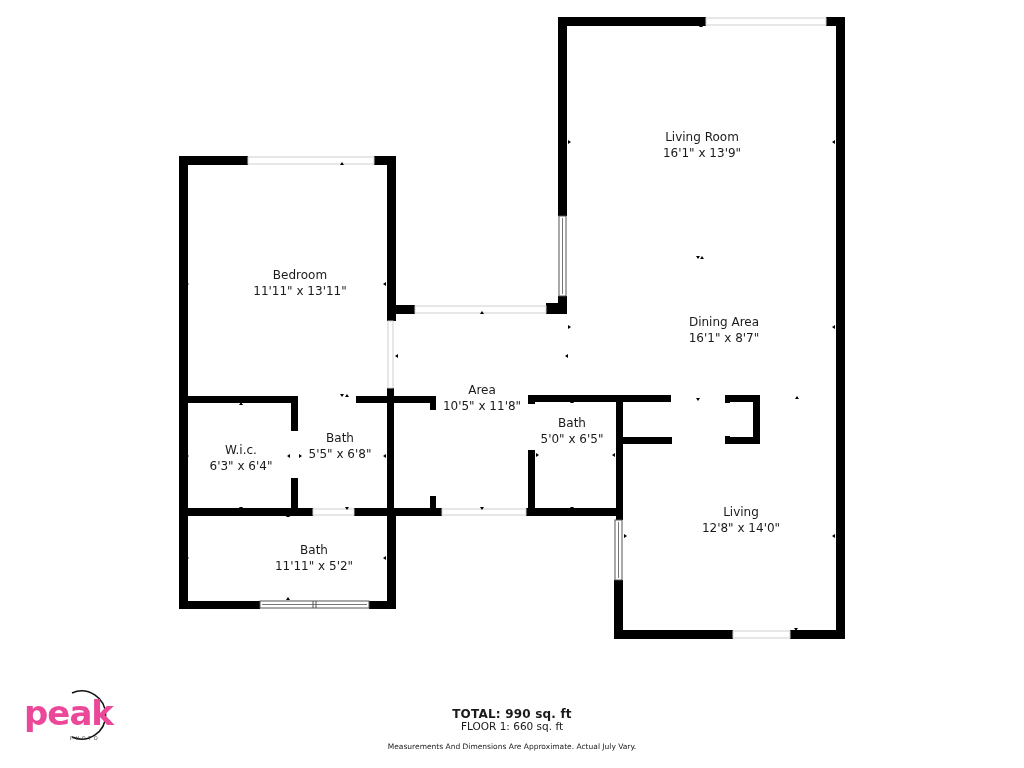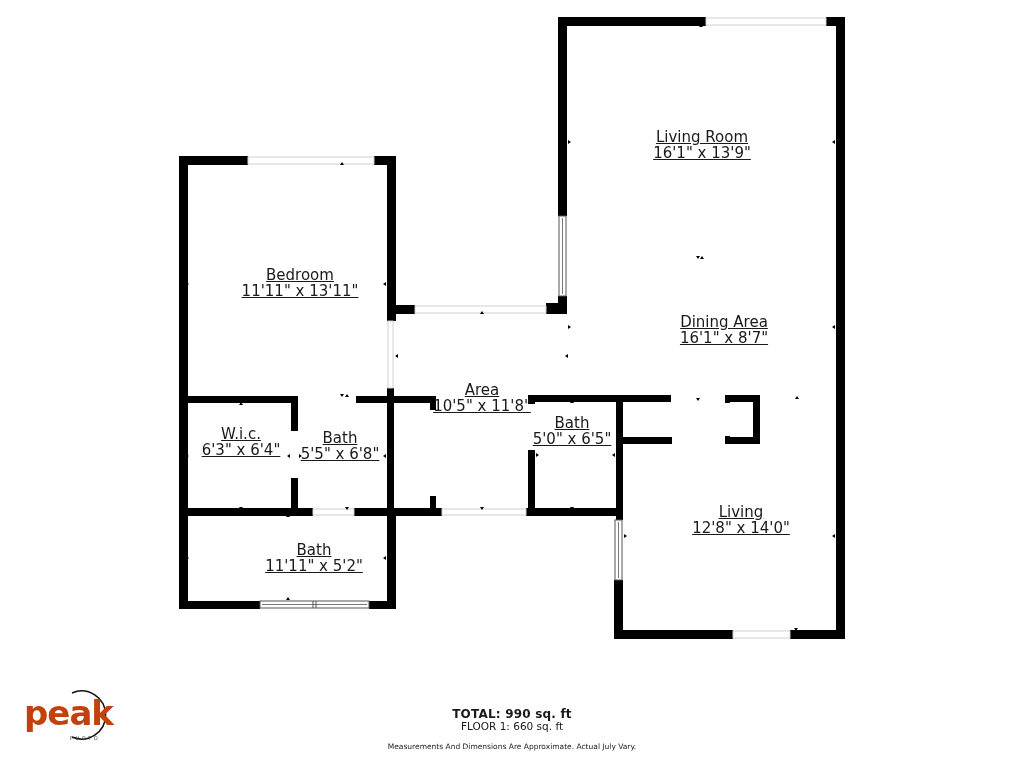--- a/index.html
+++ b/index.html
@@ -4,29 +4,29 @@
 <style>
   html, body { margin: 0; padding: 0; background: #ffffff; }
   body { width: 1024px; height: 768px; position: relative; overflow: hidden;
          font-family: "DejaVu Sans", sans-serif; color: #1a1a1a; }
   #plan { position: absolute; left: 0; top: 0; width: 1024px; height: 768px; }
   .wall { fill: #000; }
   .opening { fill: #fff; stroke: #cfcfcf; stroke-width: 1; }
   .window-frame { fill: #fff; stroke: #555; stroke-width: 1; }
   .marker { fill: #000; }
   .room-label { position: absolute; text-align: center; white-space: nowrap;
-                font-size: 15px; line-height: 16px; transform: translateX(-50%); text-decoration: underline; }
+                font-size: 12px; line-height: 16px; transform: translateX(-50%); }
   .room-label .name, .room-label .dims { display: block; }
   .footer { position: absolute; left: 512px; transform: translateX(-50%); text-align: center; white-space: nowrap; }
   .total { top: 707px; font-size: 12px; font-weight: bold; letter-spacing: 0.2px; }
   .floor { top: 720px; font-size: 10.5px; }
   .disclaimer { top: 742px; font-size: 7.5px; }
   .logo { position: absolute; left: 20px; top: 685px; width: 100px; height: 60px; }
   .logo-word { position: absolute; left: 4px; top: 8px; font-family: "DejaVu Sans", sans-serif;
-               font-weight: bold; font-size: 34px; letter-spacing: -1px; color: #c2410c; }
+               font-weight: bold; font-size: 34px; letter-spacing: -1px; color: #ec4899; }
   .logo-sub { position: absolute; left: 50px; top: 50px; font-size: 5px; letter-spacing: 2.5px; color: #444; }
   .logo-arc { position: absolute; left: 42px; top: 2px; width: 50px; height: 56px; }
 </style>
 </head>
 <body>
 
 <svg id="plan" viewBox="0 0 1024 768" xmlns="http://www.w3.org/2000/svg">
   <g>
 
     <rect class="wall" x="558" y="17" width="148" height="9"></rect>
@@ -151,21 +151,21 @@
   <span class="dims">11'11" x 13'11"</span>
 </div>
 <div class="room-label" style="left:482px; top:382px;">
   <span class="name">Area</span>
   <span class="dims">10'5" x 11'8"</span>
 </div>
 <div class="room-label" style="left:572px; top:415px;">
   <span class="name">Bath</span>
   <span class="dims">5'0" x 6'5"</span>
 </div>
-<div class="room-label" style="left:241px; top:426px;">
+<div class="room-label" style="left:241px; top:442px;">
   <span class="name">W.i.c.</span>
   <span class="dims">6'3" x 6'4"</span>
 </div>
 <div class="room-label" style="left:340px; top:430px;">
   <span class="name">Bath</span>
   <span class="dims">5'5" x 6'8"</span>
 </div>
 <div class="room-label" style="left:314px; top:542px;">
   <span class="name">Bath</span>
   <span class="dims">11'11" x 5'2"</span>

